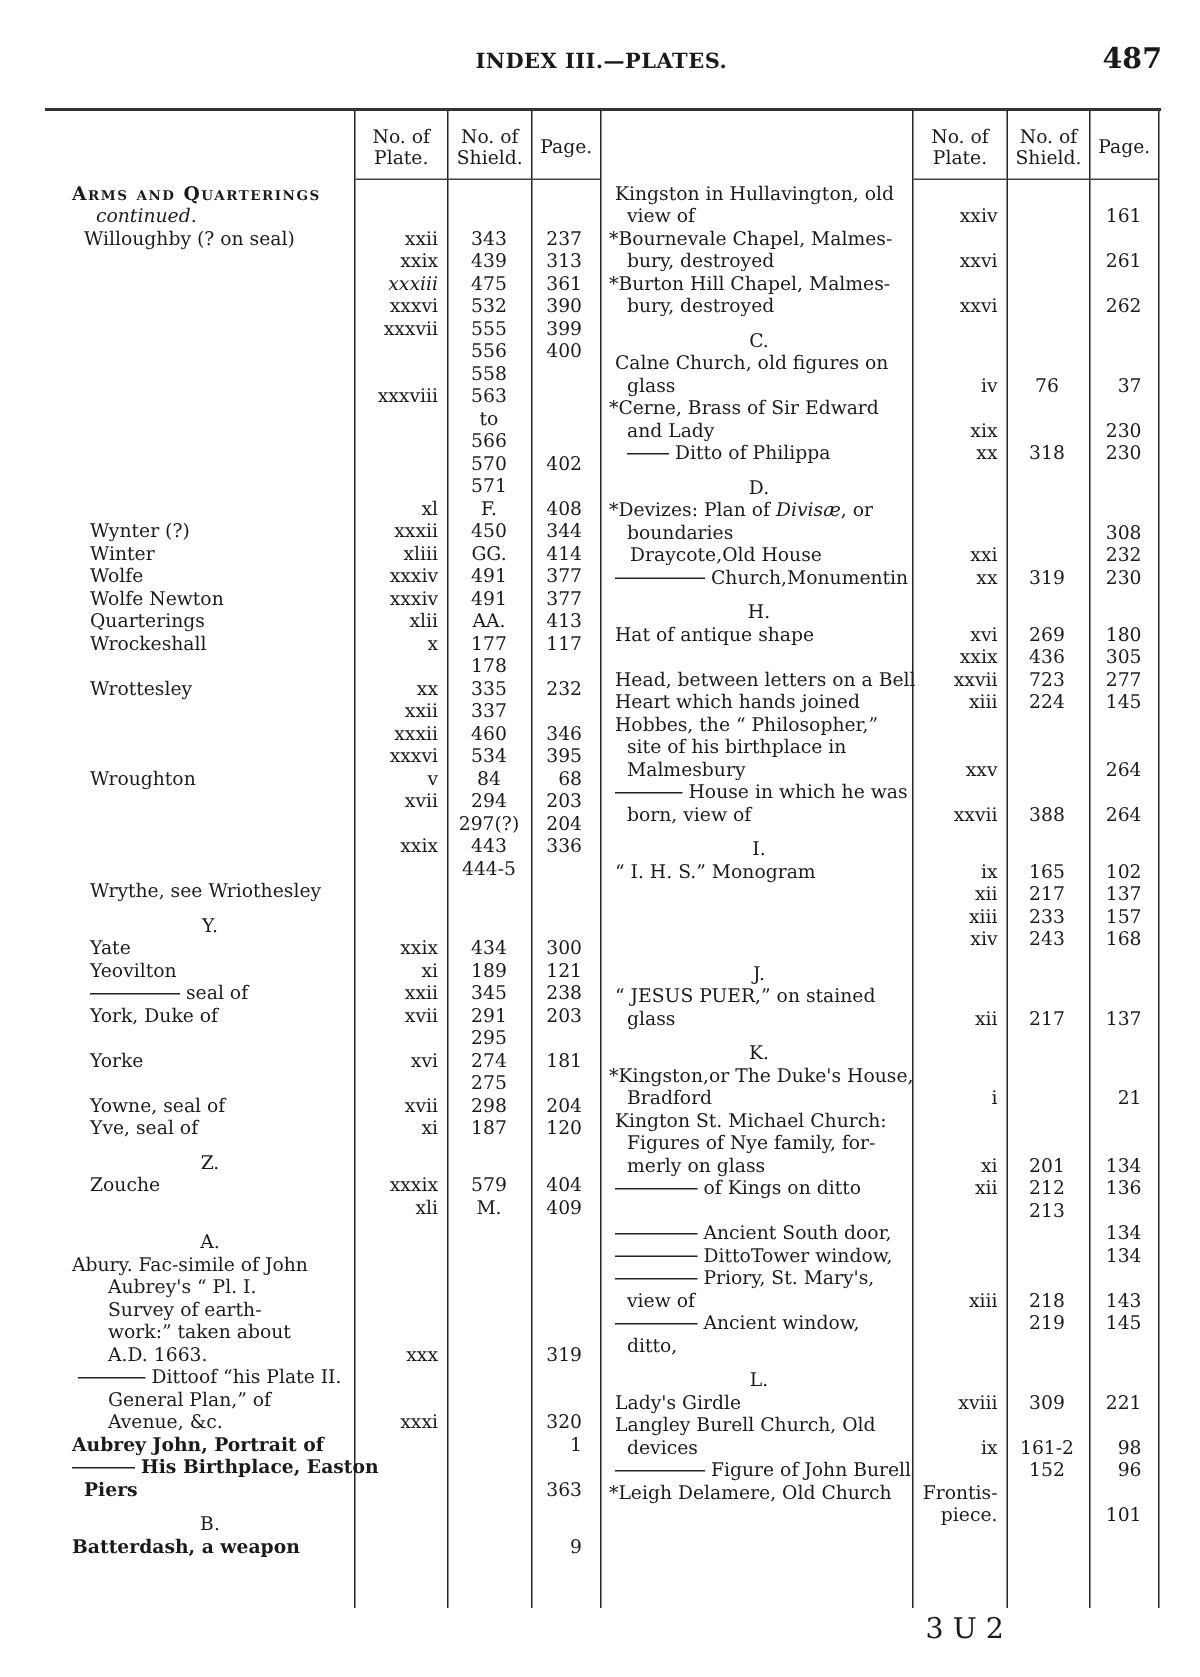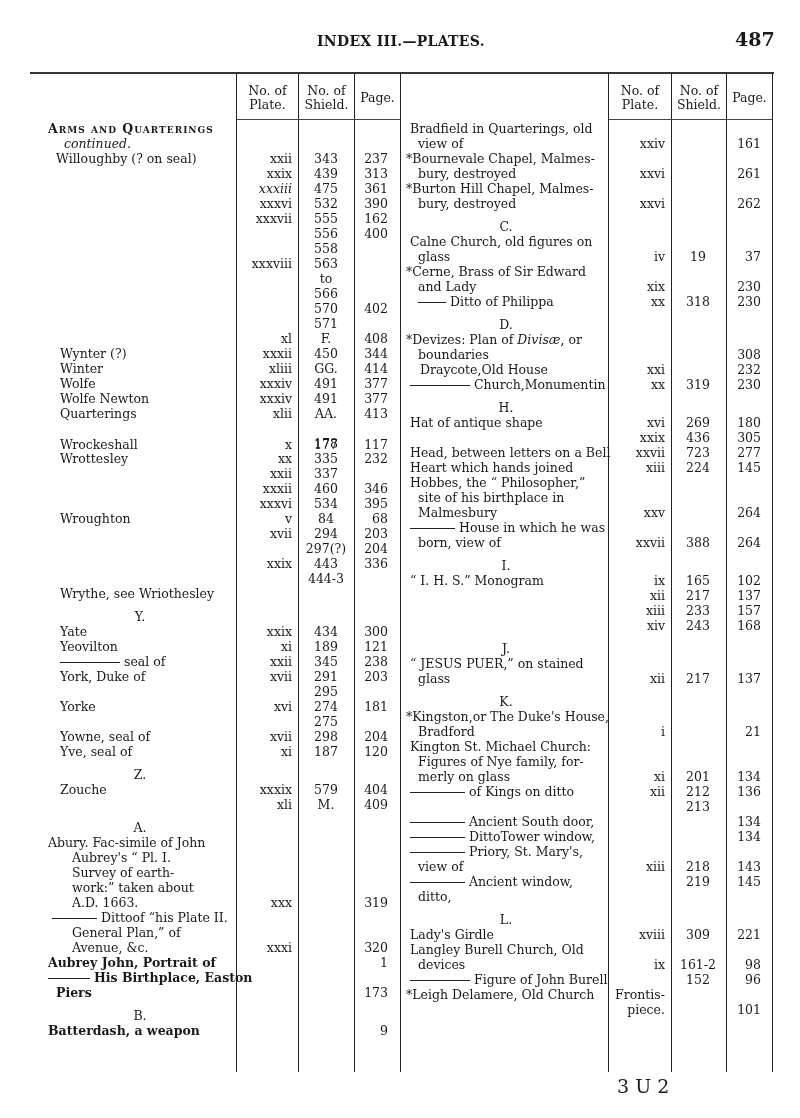--- a/index.html
+++ b/index.html
@@ -89,21 +89,21 @@
       <span class="cell r" style="left: 318px; width: 70px;">361</span>
     </div>
     <div class="row" style="top: 196px; left: 0px; width: 800px;">
       <span class="cell r" style="left: 222px; width: 70px;">xxxvi</span>
       <span class="cell c" style="left: 291px; width: 70px;">532</span>
       <span class="cell r" style="left: 318px; width: 70px;">390</span>
     </div>
     <div class="row" style="top: 211px; left: 0px; width: 800px;">
       <span class="cell r" style="left: 222px; width: 70px;">xxxvii</span>
       <span class="cell c" style="left: 291px; width: 70px;">555</span>
-      <span class="cell r" style="left: 318px; width: 70px;">162</span>
+      <span class="cell r" style="left: 318px; width: 70px;">399</span>
     </div>
     <div class="row" style="top: 226px; left: 0px; width: 800px;">
       <span class="cell c" style="left: 291px; width: 70px;">556</span>
       <span class="cell r" style="left: 318px; width: 70px;">400</span>
     </div>
     <div class="row" style="top: 241px; left: 0px; width: 800px;">
       <span class="cell c" style="left: 291px; width: 70px;">558</span>
     </div>
     <div class="row" style="top: 256px; left: 0px; width: 800px;">
       <span class="cell r" style="left: 222px; width: 70px;">xxxviii</span>
@@ -150,21 +150,21 @@
       <span class="cell r" style="left: 222px; width: 70px;">xxxiv</span>
       <span class="cell c" style="left: 291px; width: 70px;">491</span>
       <span class="cell r" style="left: 318px; width: 70px;">377</span>
     </div>
     <div class="row" style="top: 406px; left: 0px; width: 800px;">
       <span class="cell" style="left: 60px;"><span>Quarterings</span></span>
       <span class="cell r" style="left: 222px; width: 70px;">xlii</span>
       <span class="cell c" style="left: 291px; width: 70px;">AA.</span>
       <span class="cell r" style="left: 318px; width: 70px;">413</span>
     </div>
-    <div class="row" style="top: 437px; left: 0px; width: 772px;">
+    <div class="row" style="top: 421px; left: 0px; width: 772px;">
       <span class="cell" style="left: 60px;"><span>Wrockeshall</span></span>
       <span class="cell r" style="left: 222px; width: 70px;">x</span>
       <span class="cell c" style="left: 291px; width: 70px;">177</span>
       <span class="cell r" style="left: 318px; width: 70px;">117</span>
     </div>
     <div class="row" style="top: 436px; left: 0px; width: 800px;">
       <span class="cell c" style="left: 291px; width: 70px;">178</span>
     </div>
     <div class="row" style="top: 451px; left: 0px; width: 800px;">
       <span class="cell" style="left: 60px;"><span>Wrottesley</span></span>
@@ -200,21 +200,21 @@
     <div class="row" style="top: 541px; left: 0px; width: 800px;">
       <span class="cell c" style="left: 291px; width: 70px;">297(?)</span>
       <span class="cell r" style="left: 318px; width: 70px;">204</span>
     </div>
     <div class="row" style="top: 556px; left: 0px; width: 800px;">
       <span class="cell r" style="left: 222px; width: 70px;">xxix</span>
       <span class="cell c" style="left: 291px; width: 70px;">443</span>
       <span class="cell r" style="left: 318px; width: 70px;">336</span>
     </div>
     <div class="row" style="top: 571px; left: 0px; width: 800px;">
-      <span class="cell c" style="left: 291px; width: 70px;">444-3</span>
+      <span class="cell c" style="left: 291px; width: 70px;">444-5</span>
     </div>
     <div class="row" style="top: 586px; left: 0px; width: 800px;">
       <span class="cell" style="left: 60px;"><span>Wrythe, see Wriothesley</span></span>
     </div>
     <div class="row" style="top: 601px; left: 0px; width: 800px;"></div>
     <div class="row" style="top: 609px; left: 0px; width: 800px;">
       <span class="cell c" style="left: 44px; width: 192px;"><span>Y.</span></span>
     </div>
     <div class="row" style="top: 624px; left: 0px; width: 800px;">
       <span class="cell" style="left: 60px;"><span>Yate</span></span>
@@ -313,34 +313,34 @@
     </div>
     <div class="row" style="top: 955px; left: 0px; width: 800px;">
       <span class="cell b" style="left: 48px;"><span>Aubrey John, Portrait of</span></span>
       <span class="cell r" style="left: 318px; width: 70px;">1</span>
     </div>
     <div class="row" style="top: 970px; left: 0px; width: 800px;">
       <span class="cell b" style="left: 48px;"><span class="dash" style="width: 42px;"></span><span>His Birthplace, Easton</span></span>
     </div>
     <div class="row" style="top: 985px; left: 0px; width: 800px;">
       <span class="cell b" style="left: 56px;"><span>Piers</span></span>
-      <span class="cell r" style="left: 318px; width: 70px;">173</span>
+      <span class="cell r" style="left: 318px; width: 70px;">363</span>
     </div>
     <div class="row" style="top: 1000px; left: 0px; width: 800px;"></div>
     <div class="row" style="top: 1008px; left: 0px; width: 800px;">
       <span class="cell c" style="left: 44px; width: 192px;"><span>B.</span></span>
     </div>
     <div class="row" style="top: 1023px; left: 0px; width: 800px;">
       <span class="cell b" style="left: 48px;"><span>Batterdash, a weapon</span></span>
       <span class="cell r" style="left: 318px; width: 70px;">9</span>
     </div>
   </div>
 <div id="right-rows">
     <div class="row" style="top: 121px; left: 0px; width: 800px;">
-      <span class="cell" style="left: 410px;"><span>Bradfield in Quarterings, old</span></span>
+      <span class="cell" style="left: 410px;"><span>Kingston in Hullavington, old</span></span>
     </div>
     <div class="row" style="top: 136px; left: 0px; width: 800px;">
       <span class="cell" style="left: 418px;"><span>view of</span></span>
       <span class="cell r" style="left: 595px; width: 70px;">xxiv</span>
       <span class="cell r" style="left: 691px; width: 70px;">161</span>
     </div>
     <div class="row" style="top: 151px; left: 0px; width: 800px;">
       <span class="cell" style="left: 406px;"><span>*Bournevale  Chapel,  Malmes-</span></span>
     </div>
     <div class="row" style="top: 166px; left: 0px; width: 800px;">
@@ -359,21 +359,21 @@
     <div class="row" style="top: 211px; left: 0px; width: 800px;"></div>
     <div class="row" style="top: 219px; left: 0px; width: 800px;">
       <span class="cell c" style="left: 406px; width: 200px;"><span>C.</span></span>
     </div>
     <div class="row" style="top: 234px; left: 0px; width: 800px;">
       <span class="cell" style="left: 410px;"><span>Calne  Church, old  figures  on</span></span>
     </div>
     <div class="row" style="top: 249px; left: 0px; width: 800px;">
       <span class="cell" style="left: 418px;"><span>glass</span></span>
       <span class="cell r" style="left: 595px; width: 70px;">iv</span>
-      <span class="cell c" style="left: 663px; width: 70px;">19</span>
+      <span class="cell c" style="left: 663px; width: 70px;">76</span>
       <span class="cell r" style="left: 691px; width: 70px;">37</span>
     </div>
     <div class="row" style="top: 264px; left: 0px; width: 800px;">
       <span class="cell" style="left: 406px;"><span>*Cerne, Brass of  Sir  Edward</span></span>
     </div>
     <div class="row" style="top: 279px; left: 0px; width: 800px;">
       <span class="cell" style="left: 418px;"><span>and Lady</span></span>
       <span class="cell r" style="left: 595px; width: 70px;">xix</span>
       <span class="cell r" style="left: 691px; width: 70px;">230</span>
     </div>

